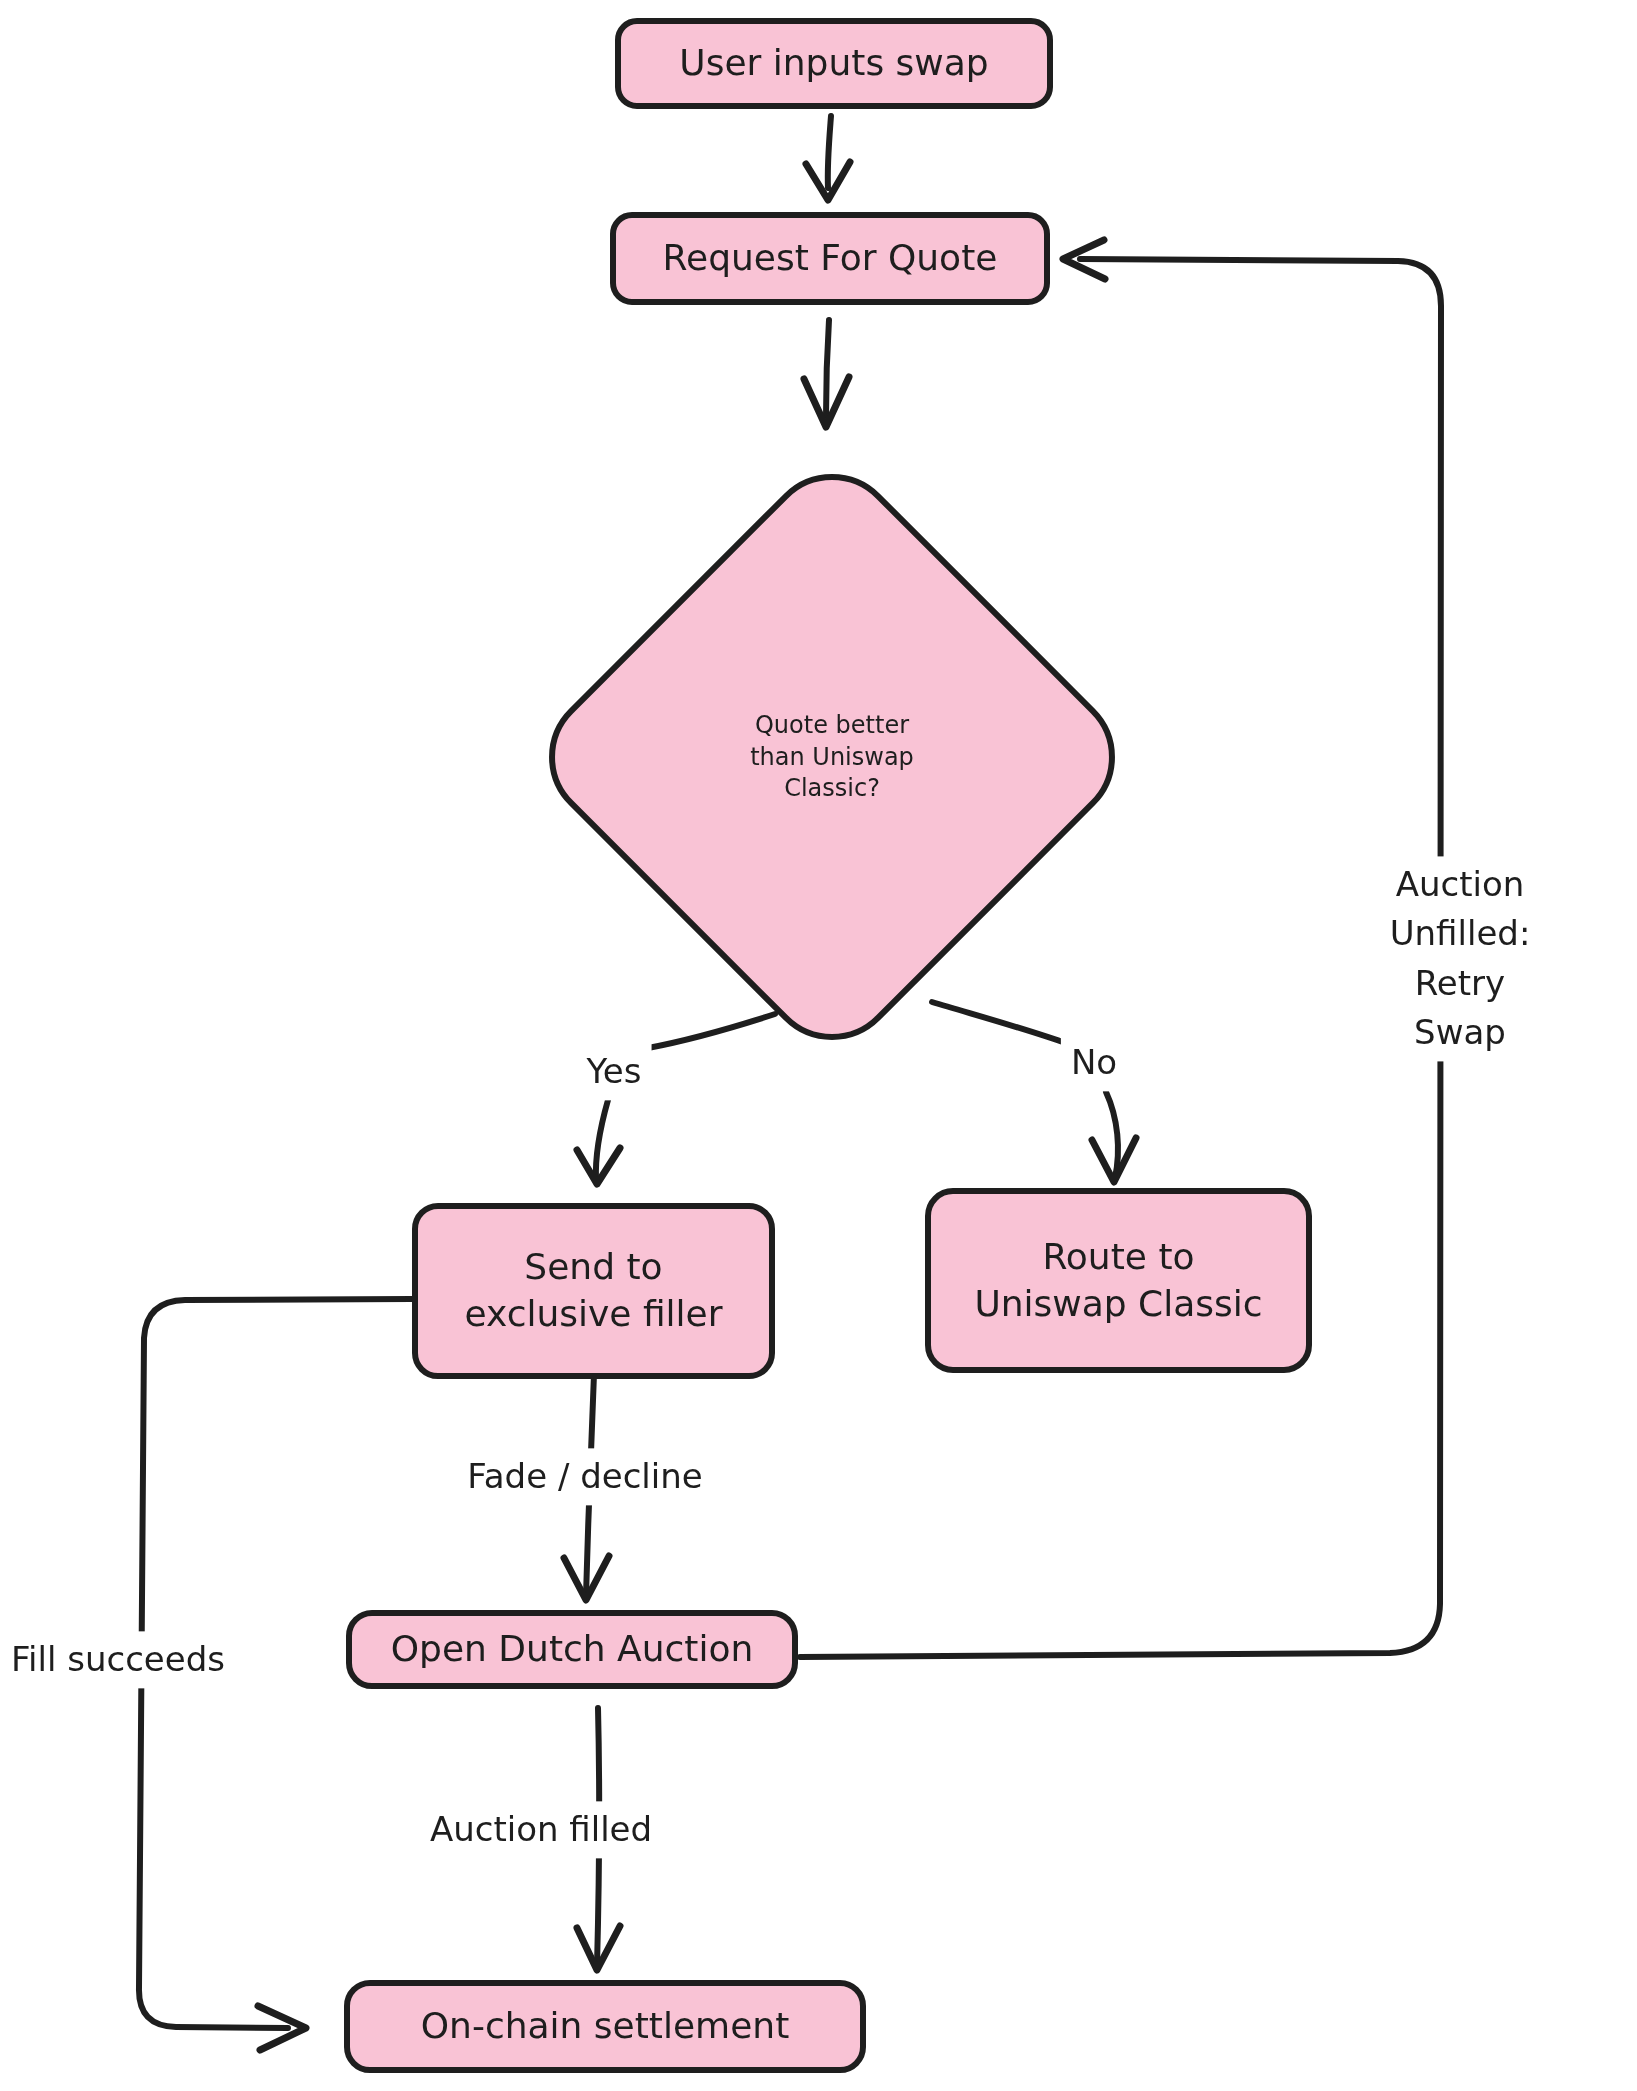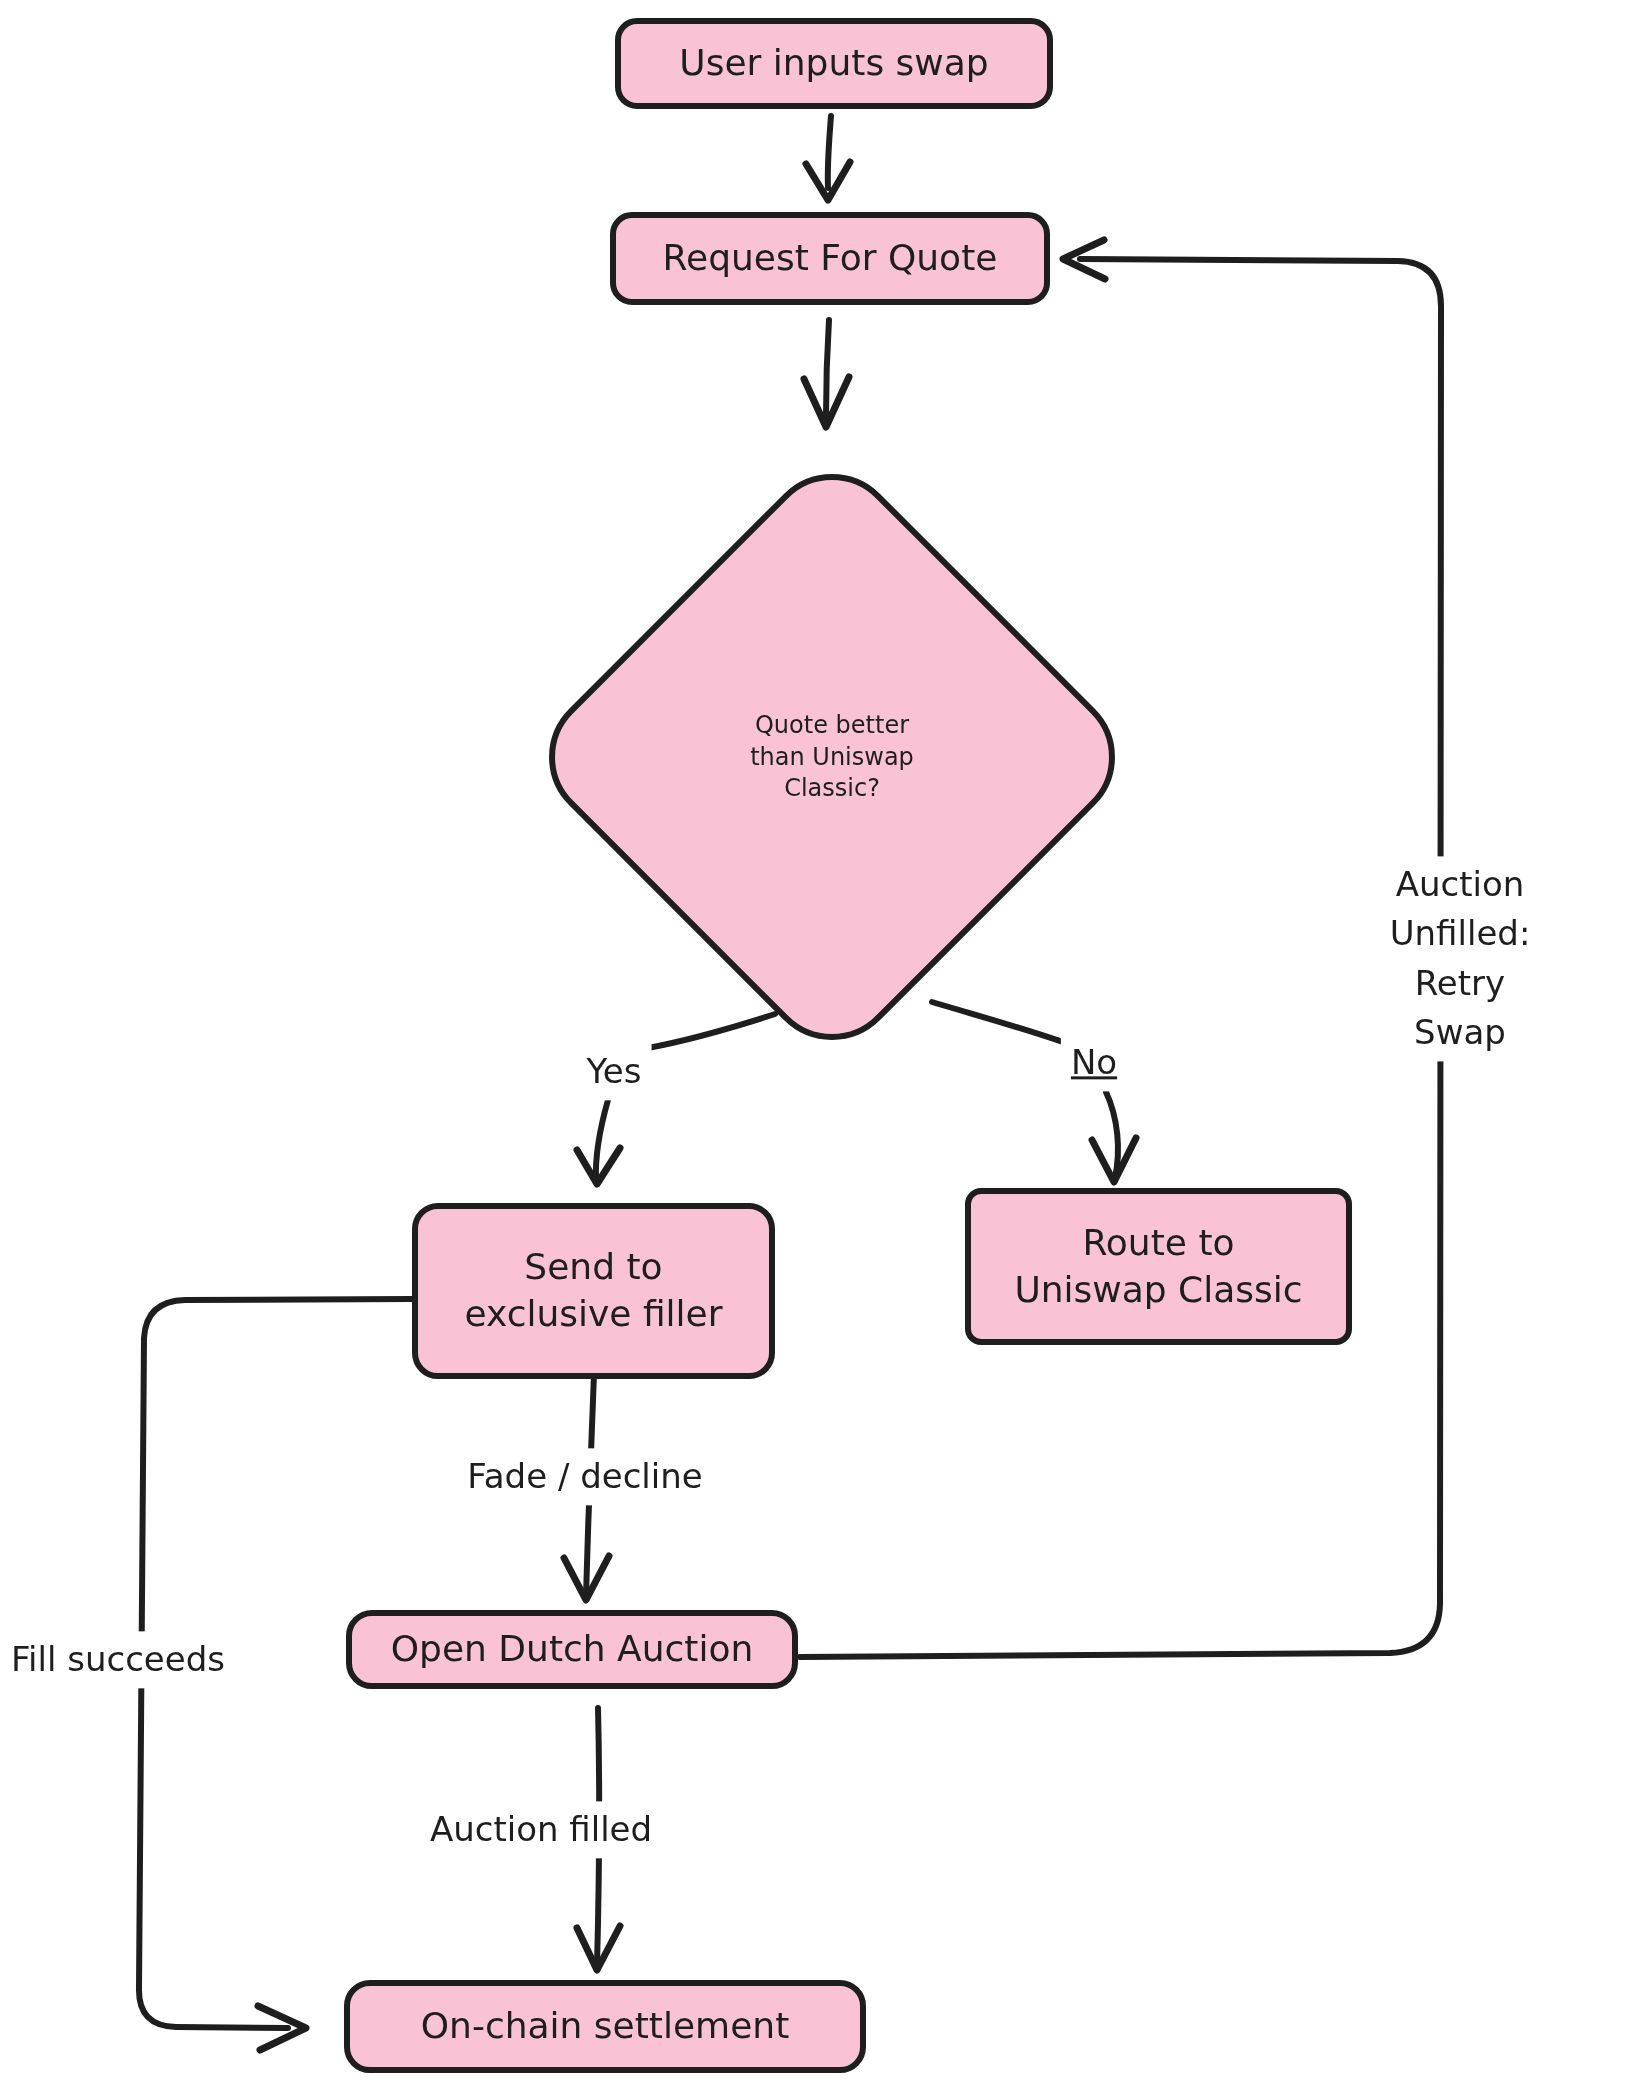--- a/index.html
+++ b/index.html
@@ -100,36 +100,36 @@
   <div class="diamond-shape" style="left:612px; top:537px; width:440px; height:440px; border-radius:68px;"></div>
   <div class="diamond-label" style="left:832px; top:758px;">Quote better
 than Uniswap
 Classic?</div>
 
   <div class="node" style="left:412px; top:1197px; width:363px; height:176px; border-radius:26px;margin-top:6px;">
     <span>Send to
 exclusive filler</span>
   </div>
 
-  <div class="node" style="left:925px; top:1188px; width:387px; height:157px; border-radius:16px;margin-left:40px;">
+  <div class="node" style="left:925px; top:1188px; width:387px; height:185px; border-radius:28px;">
     <span>Route to
 Uniswap Classic</span>
   </div>
 
   <div class="node" style="left:346px; top:1610px; width:452px; height:79px; border-radius:26px;">
     <span>Open Dutch Auction</span>
   </div>
 
   <div class="node" style="left:310px; top:1980px; width:522px; height:93px; border-radius:26px;margin-left:34px;">
     <span>On-chain settlement</span>
   </div>
 
   <div class="edge-label" style="left:614px; top:1072px;">Yes</div>
 
-  <div class="edge-label" style="left:1094px; top:1063px;text-decoration:underline;">No</div>
+  <div class="edge-label" style="left:1094px; top:1063px;">No</div>
 
   <div class="edge-label" style="left:585px; top:1477px;">Fade / decline</div>
 
   <div class="edge-label" style="left:541px; top:1830px;">Auction filled</div>
 
   <div class="edge-label" style="left:118px; top:1660px;">Fill succeeds</div>
 
   <div class="edge-label" style="left:1460px; top:959px;">Auction Unfilled:
 Retry Swap</div>
 

